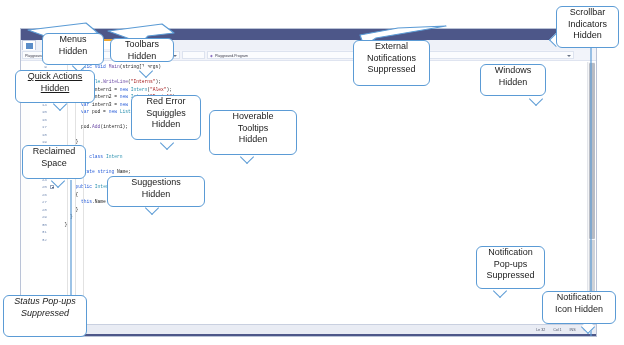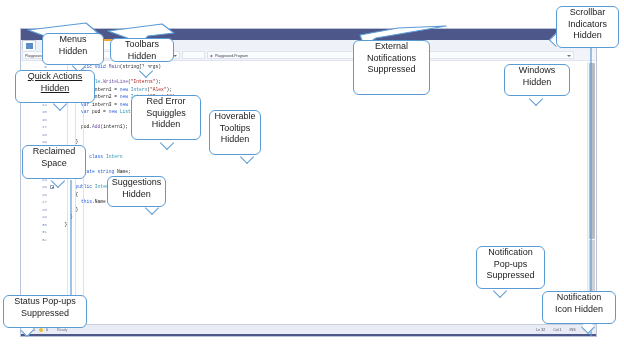--- a/index.html
+++ b/index.html
@@ -230,54 +230,54 @@
 <div class="callout" style="left:15px;top:70px;width:80px;height:33px;text-decoration:underline;">
   <span>Quick Actions<br>Hidden</span>
 </div>
 
 <div class="tail tail-b" style="left:162px;top:138px;"></div>
 <div class="callout" style="left:131px;top:95px;width:70px;height:45px;">
   <span>Red Error<br>Squiggles<br>Hidden</span>
 </div>
 
 <div class="tail tail-b" style="left:242px;top:152px;"></div>
-<div class="callout" style="left:209px;top:110px;width:52px;height:45px;">
+<div class="callout" style="left:209px;top:110px;width:88px;height:45px;">
   <span>Hoverable<br>Tooltips<br>Hidden</span>
 </div>
 
 <div class="tail tail-b" style="left:53px;top:176px;"></div>
 <div class="callout" style="left:22px;top:145px;width:64px;height:34px;">
   <span>Reclaimed<br>Space</span>
 </div>
 
 <div class="tail tail-b" style="left:147px;top:203px;"></div>
-<div class="callout" style="left:107px;top:176px;width:59px;height:31px;">
+<div class="callout" style="left:107px;top:176px;width:98px;height:31px;">
   <span>Suggestions<br>Hidden</span>
 </div>
 
-<div class="callout" style="left:353px;top:40px;width:77px;height:55px;">
+<div class="callout" style="left:353px;top:40px;width:77px;height:46px;">
   <span>External<br>Notifications<br>Suppressed</span>
 </div>
 
 <div class="tail tail-l" style="left:551px;top:35px;"></div>
 <div class="callout" style="left:556px;top:6px;width:63px;height:42px;">
   <span>Scrollbar<br>Indicators<br>Hidden</span>
 </div>
 
 <div class="tail tail-b" style="left:531px;top:94px;"></div>
-<div class="callout" style="left:504px;top:64px;width:66px;height:32px;">
+<div class="callout" style="left:480px;top:64px;width:66px;height:32px;">
   <span>Windows<br>Hidden</span>
 </div>
 
 <div class="tail tail-b" style="left:495px;top:286px;"></div>
 <div class="callout" style="left:476px;top:246px;width:69px;height:43px;">
   <span>Notification<br>Pop-ups<br>Suppressed</span>
 </div>
 
 <div class="tail tail-b" style="left:583px;top:322px;"></div>
 <div class="callout" style="left:542px;top:291px;width:74px;height:33px;">
   <span>Notification<br>Icon Hidden</span>
 </div>
 
 <div class="tail tail-b" style="left:22px;top:325px;"></div>
-<div class="callout" style="left:3px;top:295px;width:84px;height:33px;">
+<div class="callout" style="left:3px;top:295px;width:84px;height:42px;font-style:italic;">
   <span>Status Pop-ups<br>Suppressed</span>
 </div>
 
 </body></html>

